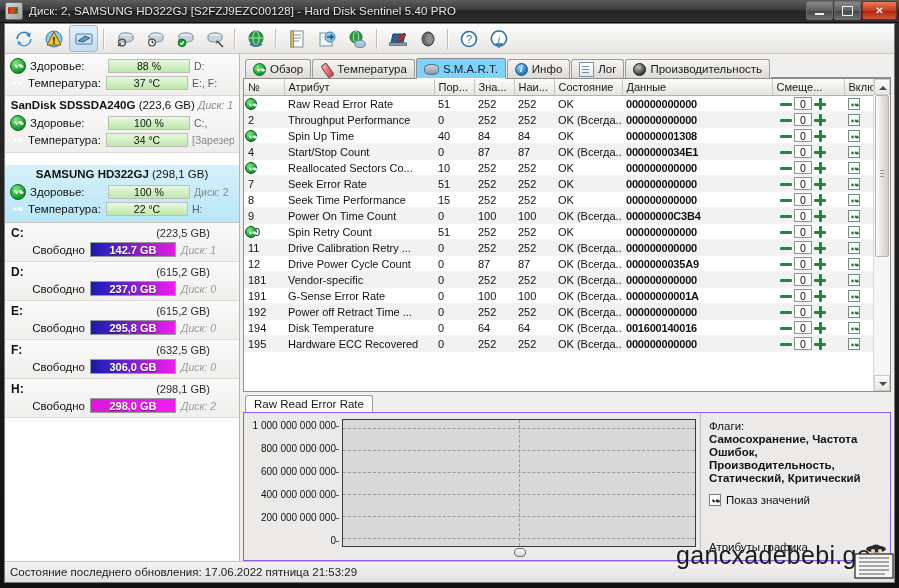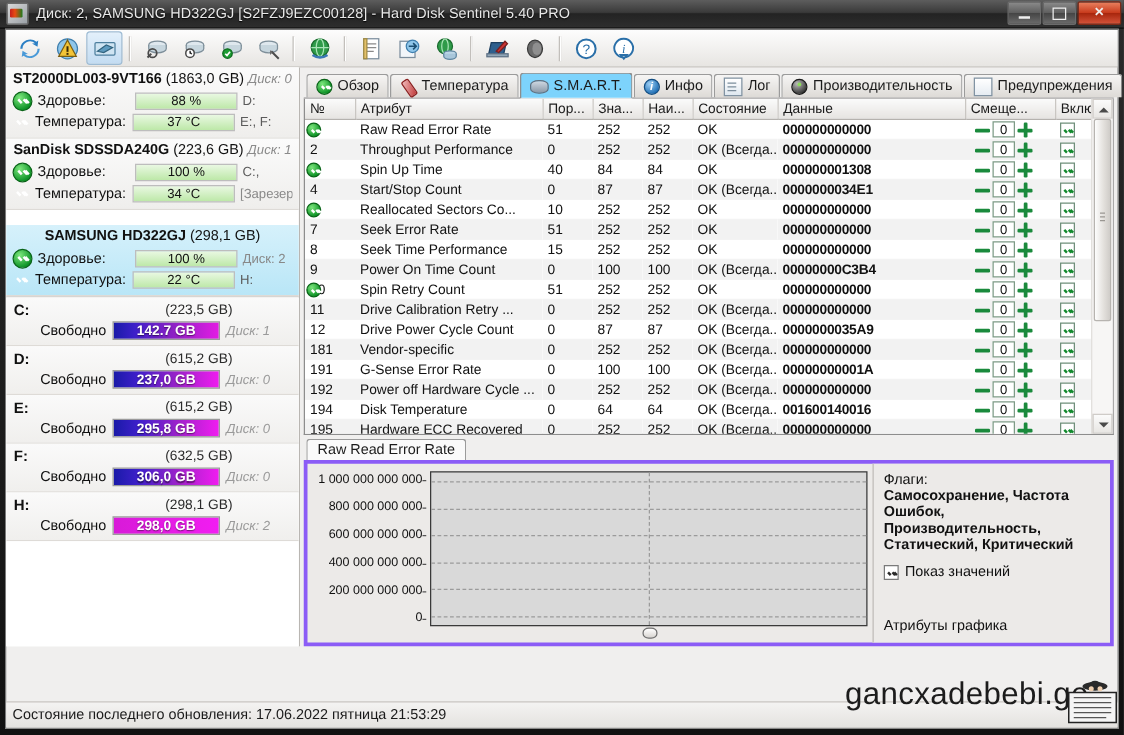--- a/index.html
+++ b/index.html
@@ -128,21 +128,21 @@
   .dc-extra.dark{color:#5b5b5b;}
 
   
   .vollist{flex:1;background:#fff;overflow:hidden;}
   .volcard{
     border-bottom:1px solid #dedbd7;padding:2px 5px 3px 6px;
     background:linear-gradient(180deg,#fafafa,#f0efed);
   }
   .vol-top{display:flex;justify-content:space-between;align-items:center;height:16px;}
   .vol-letter{font-weight:bold;font-size:12px;color:#111;}
-  .vol-size{font-size:11px;color:#2b2b2b;margin-right:48px;}
+  .vol-size{font-size:11px;color:#2b2b2b;margin-right:24px;}
   .vol-bottom{display:flex;align-items:center;gap:5px;height:17px;}
   .vol-free{width:74px;flex:none;font-size:11.5px;color:#111;text-align:right;}
   .vol-bar{
     width:86px;height:15px;flex:none;border:1px solid #9a9a9a;box-sizing:border-box;
     display:flex;align-items:center;justify-content:center;
     color:#fff;font-size:11px;font-weight:bold;text-shadow:0 1px 1px rgba(0,0,0,.5);
   }
   .vol-disk{color:#9a9a9a;font-style:italic;font-size:10.5px;}
   .vollist .filler{background:#fff;height:100%;}
 
@@ -257,21 +257,21 @@
   .chartpanel{
     flex:none;height:166px;margin-top:3px;display:flex;flex-direction:column;
   }
   .chart-tabrow{display:flex;align-items:flex-end;height:17px;padding-left:2px;}
   .chart-tab{
     height:17px;display:flex;align-items:center;padding:0 8px;font-size:11.5px;color:#1b1b1b;
     border:1px solid #9b9b9b;border-bottom:none;border-radius:3px 3px 0 0;background:#fafafa;
     box-sizing:border-box;
   }
   .chart-body{
-    flex:1;border:3px solid #8b5cf6;background:#eceae8;display:flex;min-height:0;
+    flex:1;border:1px solid #8b5cf6;background:#eceae8;display:flex;min-height:0;
   }
   .plotzone{flex:1;min-width:0;padding:6px 4px 2px 4px;display:flex;flex-direction:column;}
   .plotrow{flex:1;display:flex;min-height:0;}
   .yaxis{
     width:94px;flex:none;display:flex;flex-direction:column;justify-content:space-between;
     align-items:flex-end;font-size:10px;color:#111;padding:2px 3px 1px 0;box-sizing:border-box;
   }
   .ytick{line-height:1;position:relative;padding-right:3px;}
   .ytick:after{content:"";position:absolute;right:0;top:50%;width:3px;height:1px;background:#555;}
   .plotarea{
@@ -303,21 +303,21 @@
   .combo{
     height:18px;border:1px solid #8f8c88;background:linear-gradient(180deg,#fff,#f2f1ef);
     display:flex;align-items:center;padding:0 5px;font-size:11.5px;color:#111;box-sizing:border-box;
     margin-bottom:3px;
   }
 
   
   .statusbar{
     flex:none;height:20px;display:flex;align-items:center;padding-left:5px;
     background:linear-gradient(180deg,#f4f3f2,#e4e2df);
-    border-top:1px solid #c9c6c2;font-size:11.5px;color:#1b1b1b;margin-top:44px;
+    border-top:1px solid #c9c6c2;font-size:11.5px;color:#1b1b1b;
   }
 
   
   .watermark{
     position:absolute;right:28px;bottom:18px;
     font-size:25px;color:#1c1c1c;font-family:"Liberation Sans",sans-serif;
     letter-spacing:.3px;pointer-events:none;
   }
   .wm-logo{
     position:absolute;right:2px;bottom:8px;width:46px;height:40px;pointer-events:none;
@@ -462,25 +462,20 @@
       </div>
     </div>
 
     <div class="main">
 
       <div class="leftpane">
 
         <div class="drivelist">
 
           <div class="drivecard">
-            <div class="dc-title">
-              <b>ST2000DL003-9VT166</b>
-              <span class="dc-size">(1863,0 GB)</span>
-              <span class="dc-disk">Диск: 0</span>
-            </div>
             <div class="dc-row">
               <span class="dc-ok"></span>
               <span class="dc-label">Здоровье:</span>
               <span class="dc-bar">88 %</span>
               <span class="dc-extra dark">D:</span>
             </div>
             <div class="dc-row">
               <span class="dc-ok spacer"></span>
               <span class="dc-label">Температура:</span>
               <span class="dc-bar">37 °C</span>
@@ -609,24 +604,20 @@
             <span class="tico ico-info">i</span>
             <span>Инфо</span>
           </div>
           <div class="tab">
             <span class="tico ico-log"></span>
             <span>Лог</span>
           </div>
           <div class="tab">
             <span class="tico ico-perf"></span>
             <span>Производительность</span>
-          </div>
-          <div class="tab">
-            <span class="tico ico-warn"></span>
-            <span>Предупреждения</span>
           </div>
           <div class="tabfill"></div>
         </div>
 
         <div class="gridwrap">
           <div class="gridscroll">
             <div class="gridcol">
               <table class="smart">
                 <colgroup>
                   <col style="width:40px">
@@ -884,21 +875,21 @@
                           <span class="minus"></span>
                           <span class="offbox">0</span>
                           <span class="plus"></span>
                         </span>
                       </td>
                       <td><span class="chk"></span></td>
                       <td></td>
                     </tr>
                     <tr class="rowalt">
                       <td class="c-num">192</td>
-                      <td>Power off Hardware Cycle ...</td>
+                      <td>Power off Retract Time ...</td>
                       <td class="num">0</td>
                       <td class="num">252</td>
                       <td class="num">252</td>
                       <td>OK (Всегда...</td>
                       <td class="data">000000000000</td>
                       <td class="off">
                         <span class="offset-ctl">
                           <span class="minus"></span>
                           <span class="offbox">0</span>
                           <span class="plus"></span>

